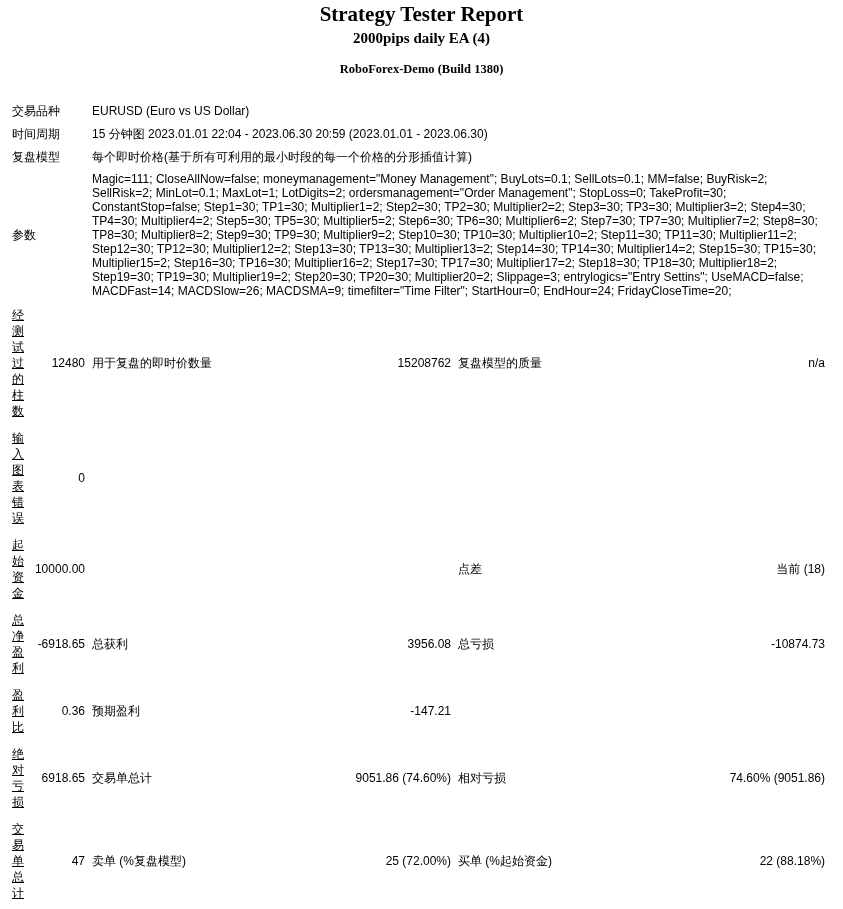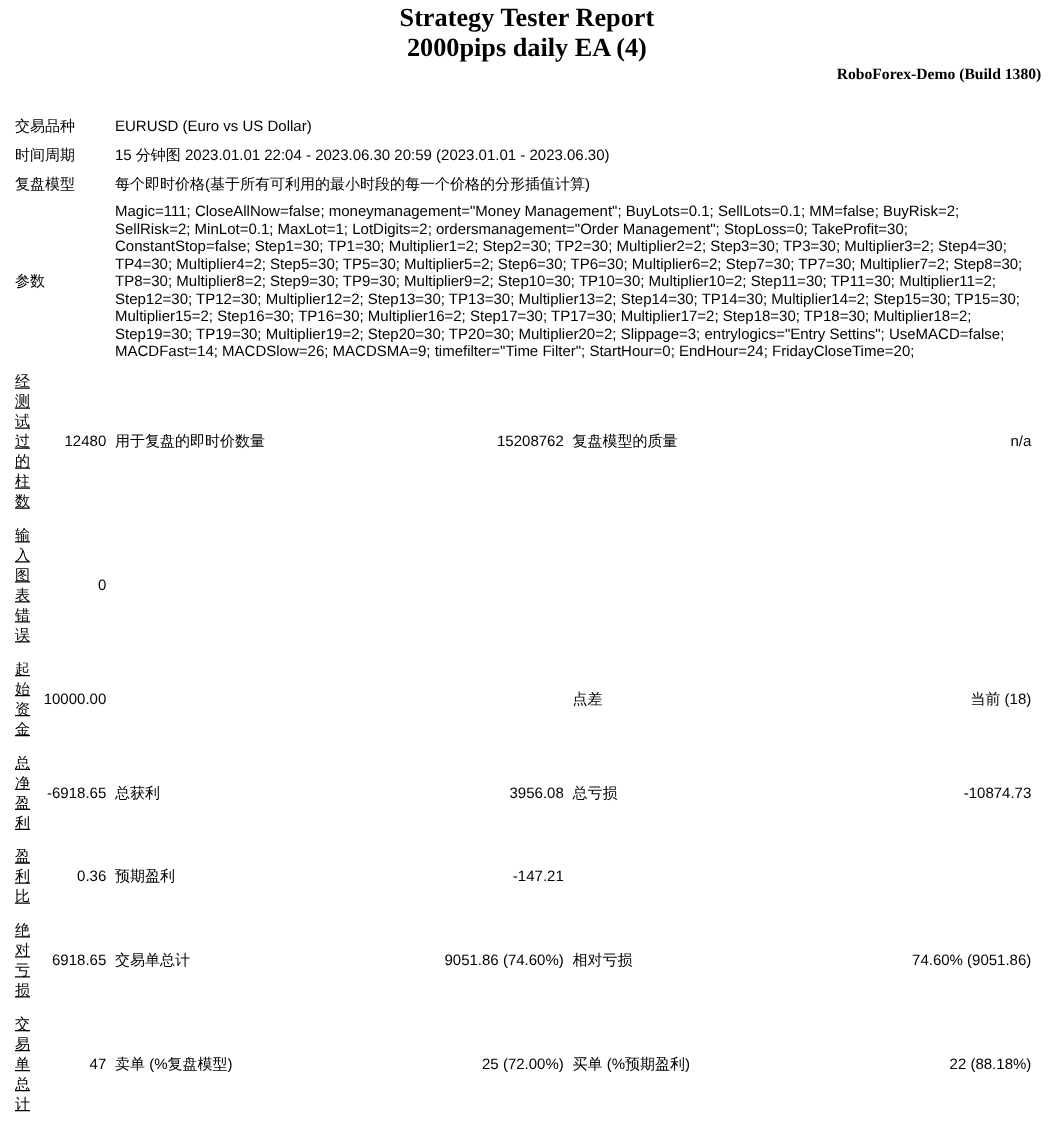--- a/index.html
+++ b/index.html
@@ -11,22 +11,22 @@
   }
   .page { padding: 0 8px; }
 
   .report-header {
     padding-top: 2px;
     text-align: center;
     font-family: "Liberation Serif", "DejaVu Serif", serif;
     font-weight: 700;
   }
   .report-title    { font-size: 21px;   line-height: 25px; margin: 0; }
-  .report-subtitle { font-size: 21px;   line-height: 22px; margin: 0; }
-  .report-server   { font-size: 12.5px; line-height: 16px; margin: 2px; text-align: right; }
+  .report-subtitle { font-size: 15px;   line-height: 22px; margin: 0; }
+  .report-server   { font-size: 12.5px; line-height: 16px; margin: 12px; }
 
   table.report {
     margin-top: 22px;
     width: 821px;
     table-layout: fixed;
     border-collapse: separate;
     border-spacing: 1px;
   }
   td {
     padding: 3px;
@@ -138,19 +138,19 @@
       <td>相对亏损</td>
       <td class="num">74.60% (9051.86)</td>
     </tr>
     <tr>
       <td class="vcell">
             <div class="vlabel">交易单总计</div>
           </td>
       <td class="num">47</td>
       <td>卖单 (%复盘模型)</td>
       <td class="num">25 (72.00%)</td>
-      <td>买单 (%预期盈利)</td>
+      <td>买单 (%起始资金)</td>
       <td class="num">22 (88.18%)</td>
     </tr>
   </tbody>
     </table>
 
 </div>
 
 </body></html>

